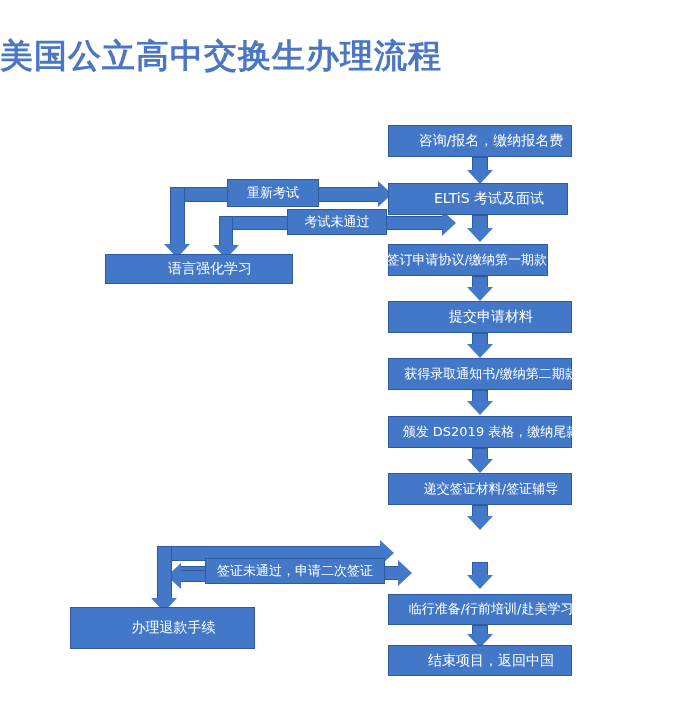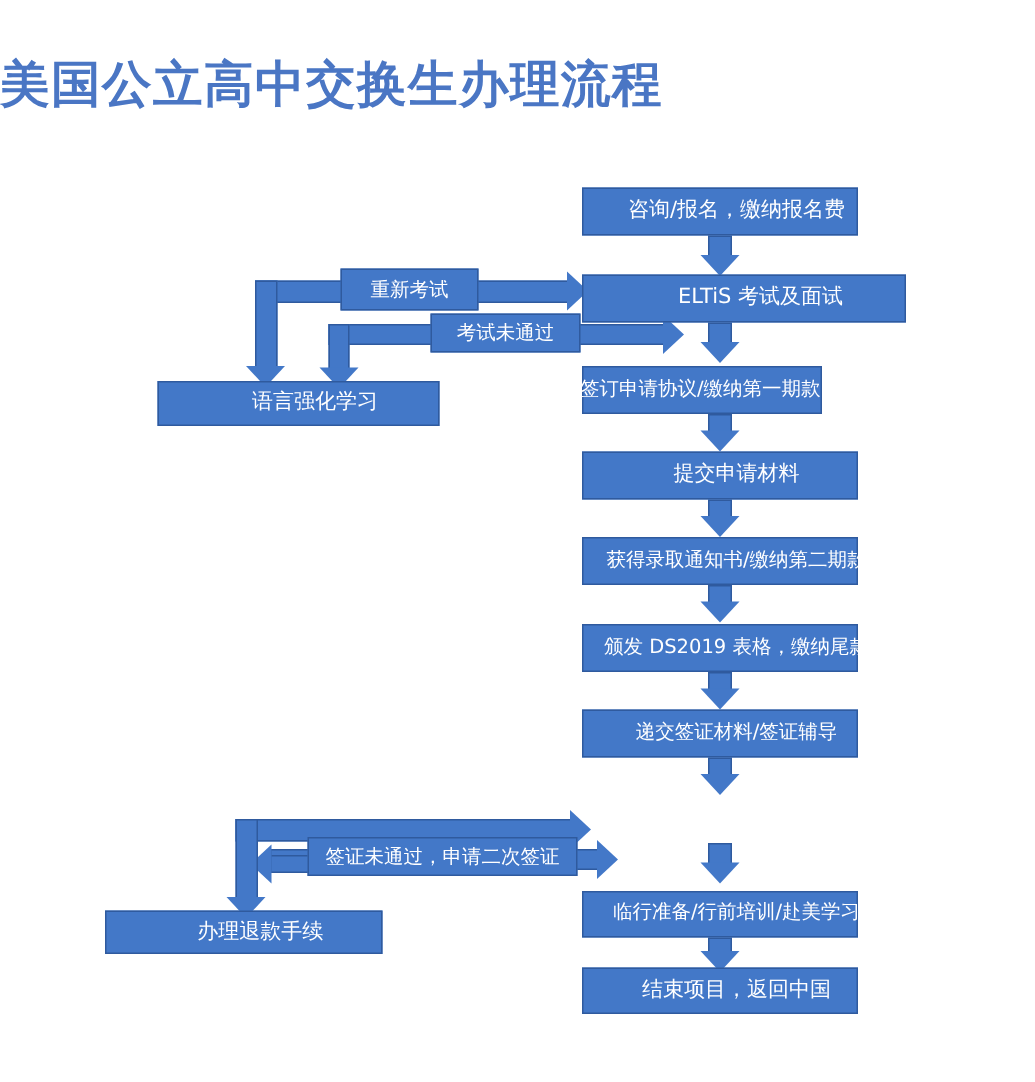--- a/index.html
+++ b/index.html
@@ -143,21 +143,21 @@
   <div class="shaft" style="left:180px; top:570px; width:40px; height:12px;"></div>
   <div class="head-left" style="left:167px; top:563px;"></div>
 
   <div class="shaft" style="left:157px; top:546px; width:15px; height:56px;"></div>
   <div class="head-down" style="left:151px; top:598px;"></div>
 
   <div class="box" style="left:388px; top:125px; width:184px; height:32px;">
     <span>咨询/报名，缴纳报名费</span>
   </div>
 
-  <div class="box" style="left:388px; top:183px; width:216px; height:32px;">
+  <div class="box" style="left:388px; top:183px; width:180px; height:32px;">
     <span>ELTiS 考试及面试</span>
   </div>
 
   <div class="box" style="left:105px; top:254px; width:188px; height:30px;">
     <span>语言强化学习</span>
   </div>
 
   <div class="box small-text" style="left:388px; top:244px; width:160px; height:32px;justify-content:flex-end;">
     <span>签订申请协议/缴纳第一期款</span>
   </div>
@@ -180,21 +180,21 @@
 
 
   <div class="box small-text" style="left:388px; top:594px; width:184px; height:31px;">
     <span>临行准备/行前培训/赴美学习</span>
   </div>
 
   <div class="box" style="left:388px; top:645px; width:184px; height:31px;">
     <span>结束项目，返回中国</span>
   </div>
 
-  <div class="box" style="left:70px; top:607px; width:185px; height:29px;align-items:center;">
+  <div class="box" style="left:70px; top:607px; width:185px; height:42px;align-items:center;">
     <span>办理退款手续</span>
   </div>
 
   <div class="label-plate" style="left:227px; top:179px; width:92px; height:28px;">
     <span>重新考试</span>
   </div>
 
   <div class="label-plate" style="left:287px; top:209px; width:100px; height:26px;">
     <span>考试未通过</span>
   </div>

